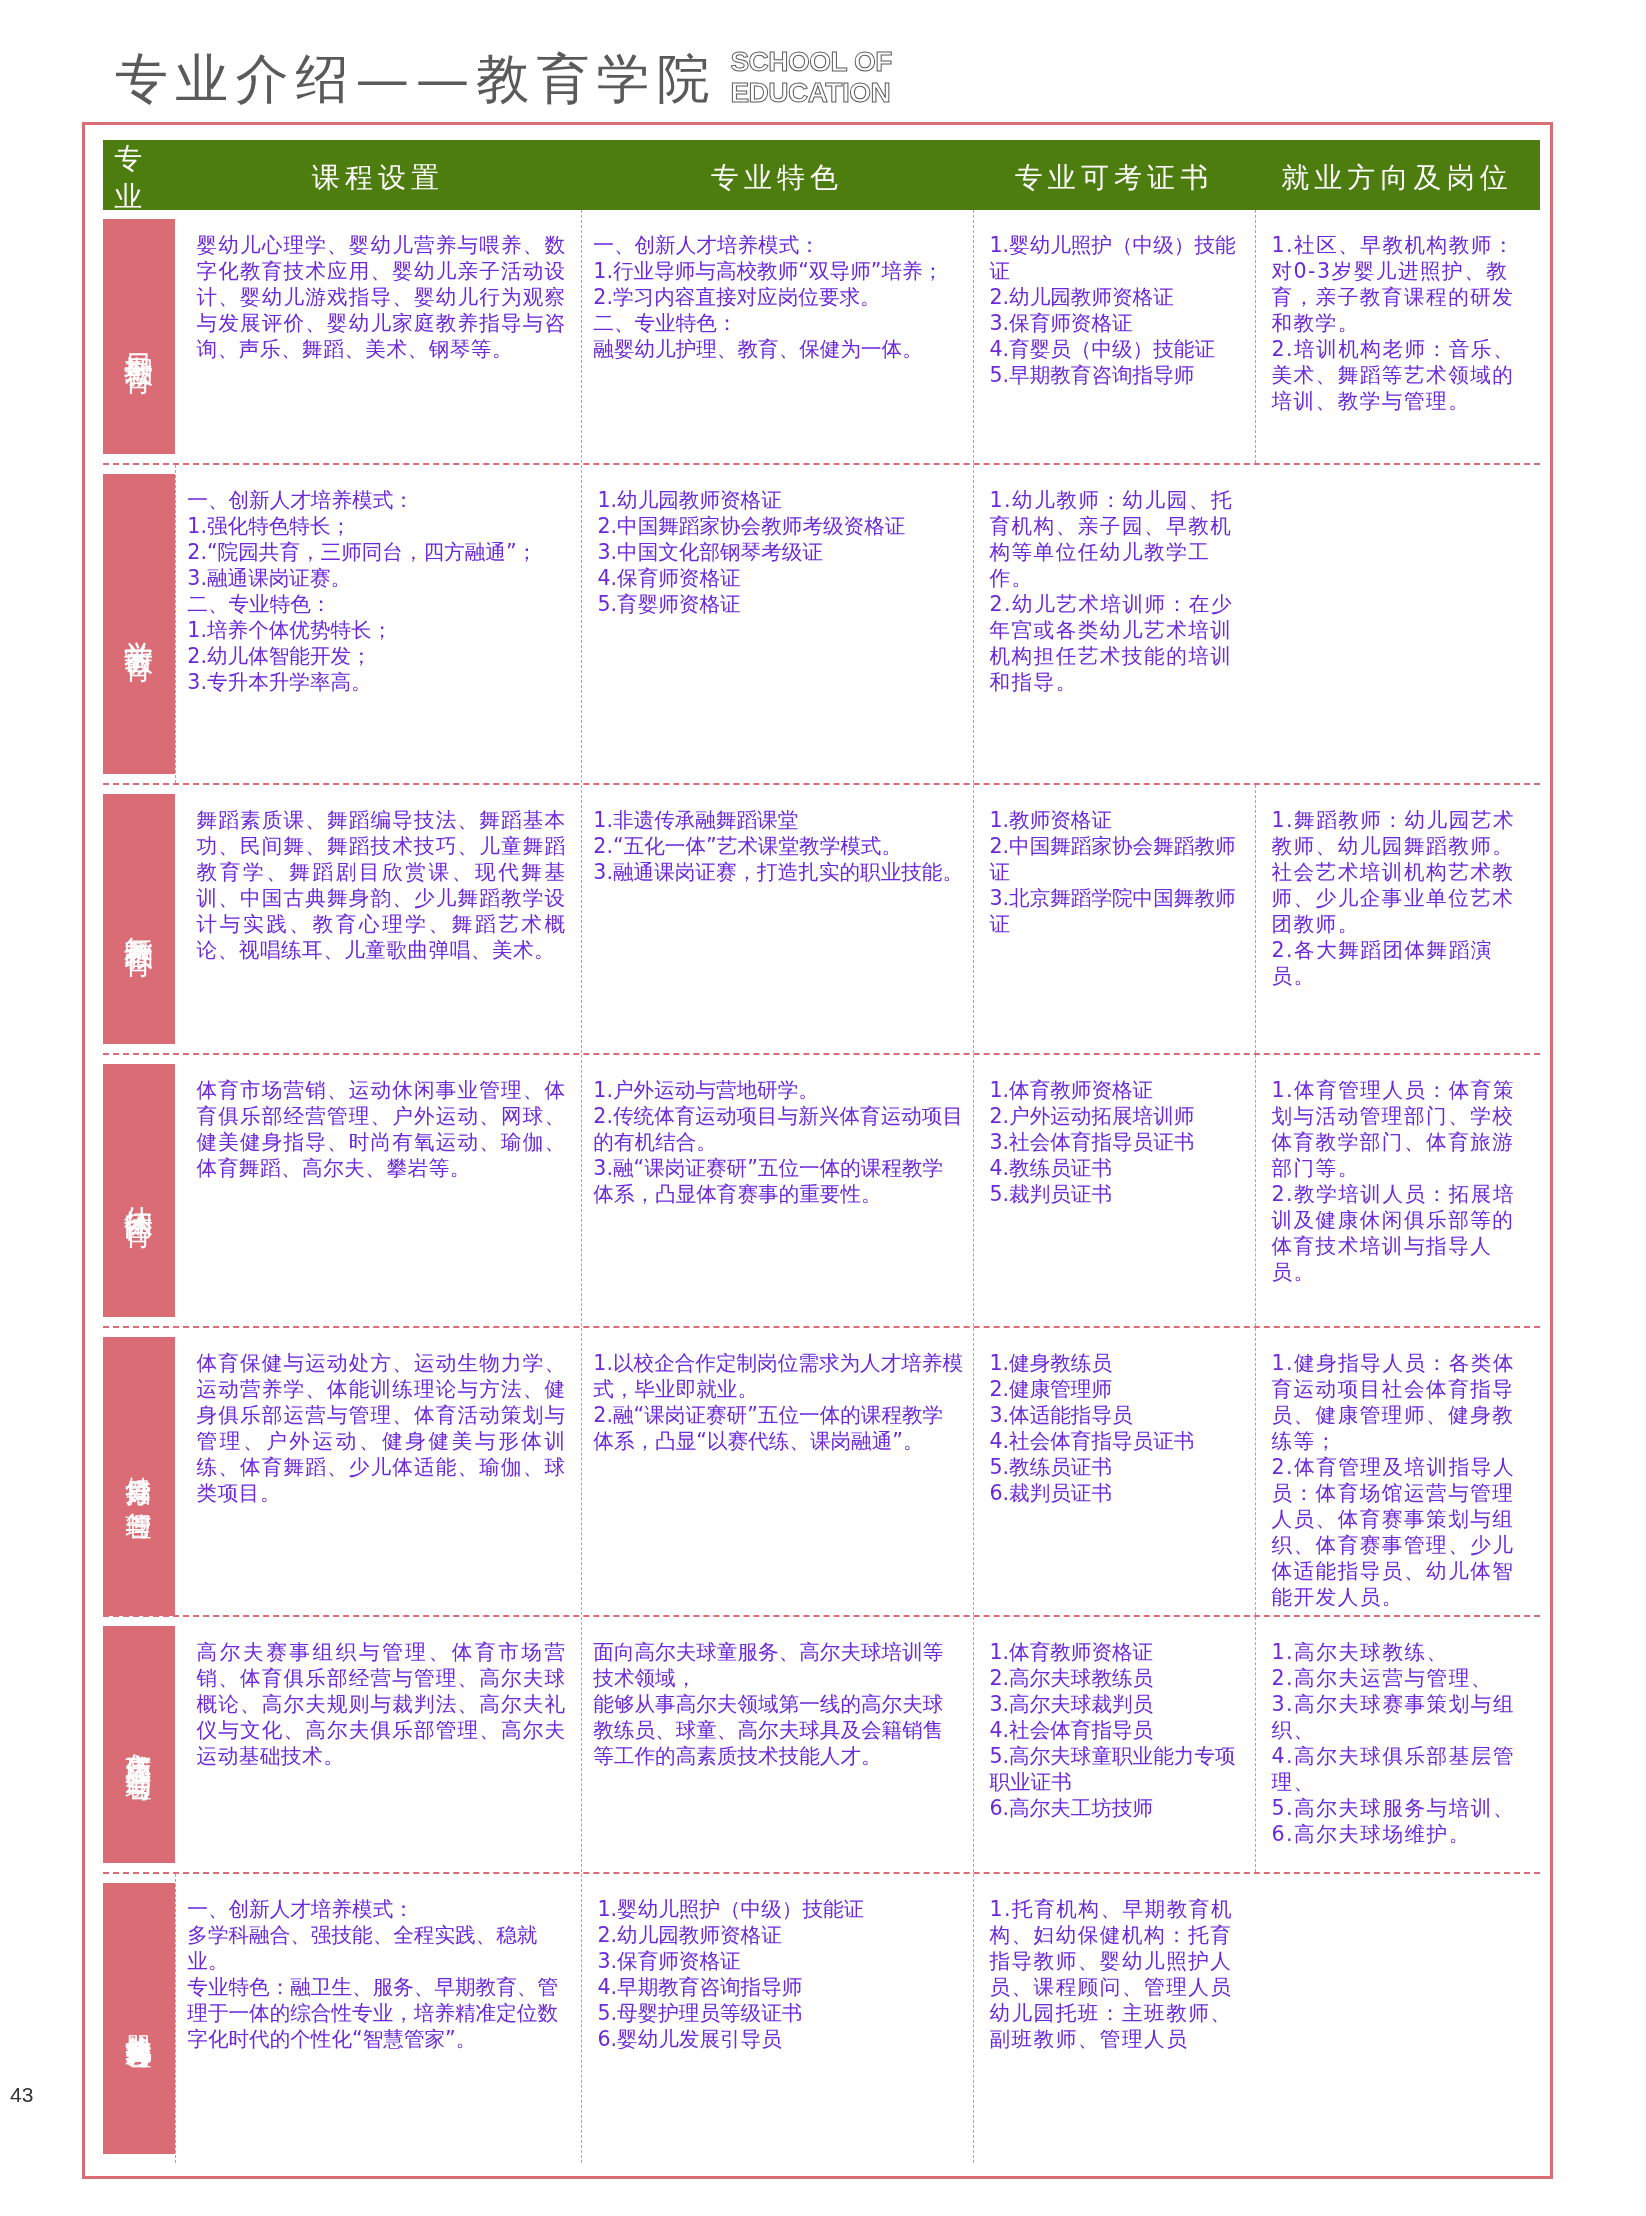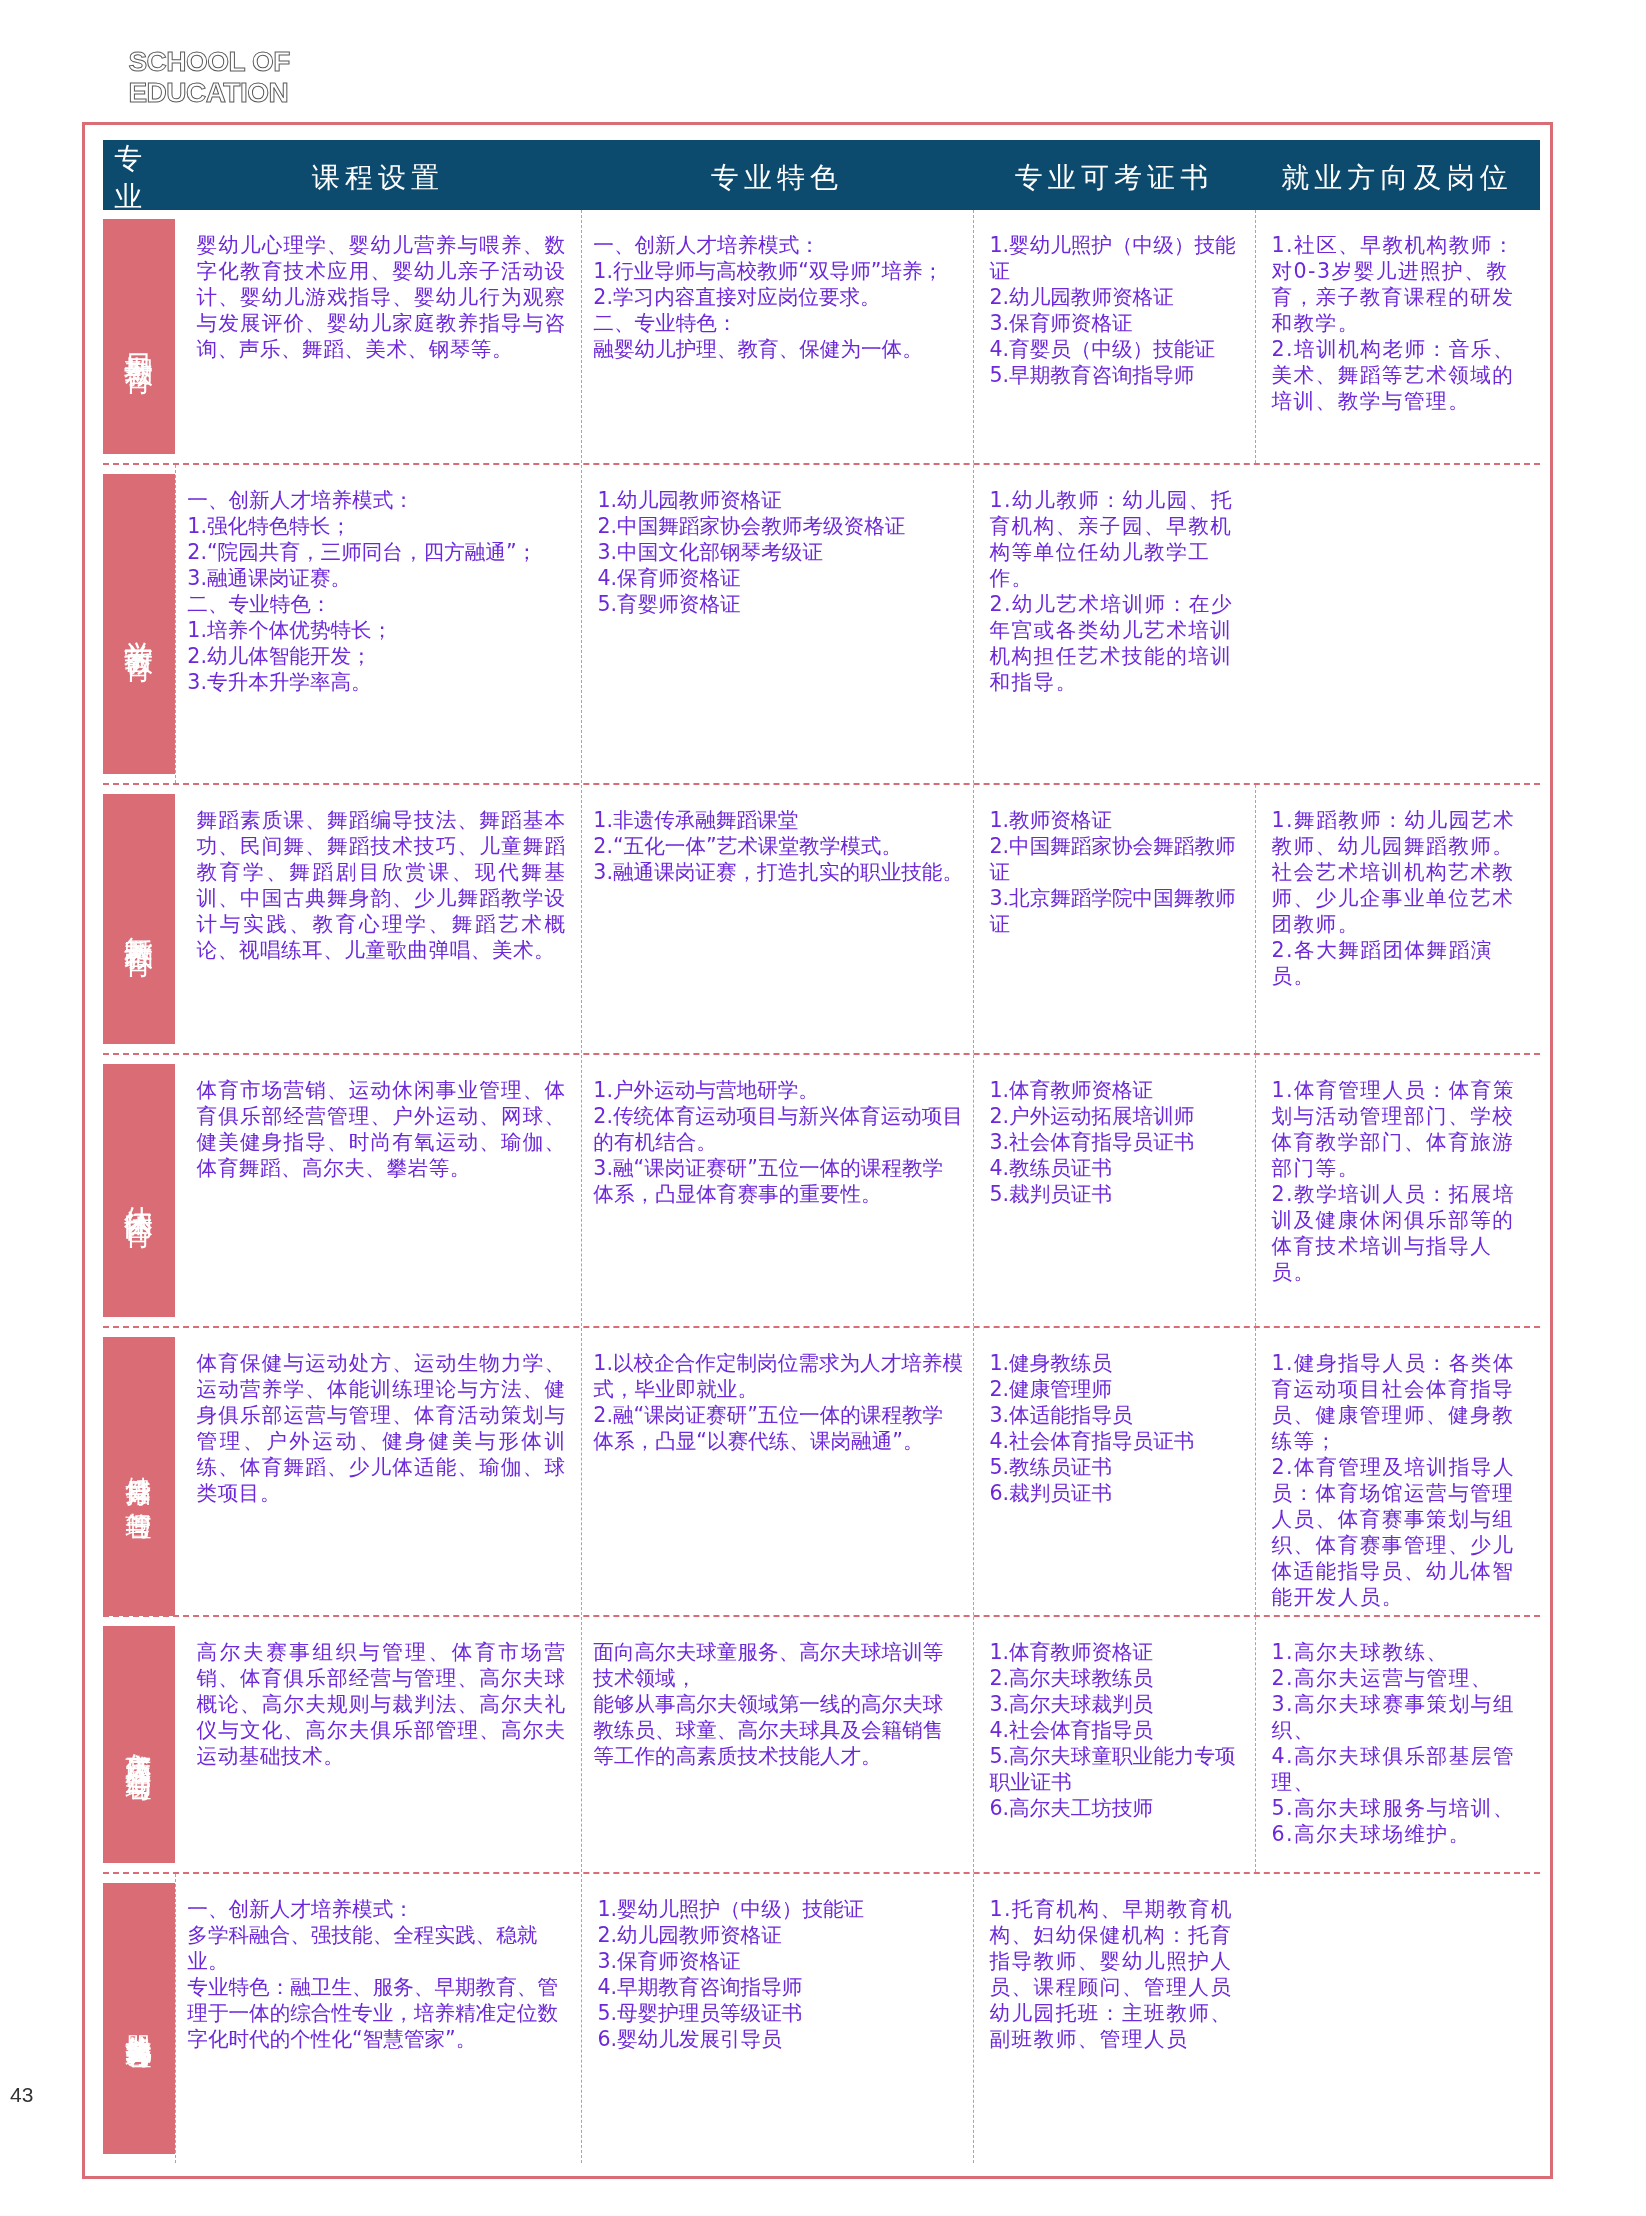--- a/index.html
+++ b/index.html
@@ -7,21 +7,21 @@
   body { position: relative; font-family: "DejaVu Sans", "Liberation Sans", sans-serif; color: #2b2b2b; }
 
   .title-bar { position: absolute; left: 115px; top: 47px; height: 62px; display: flex; align-items: center; }
   .title-cn { font-family: "DejaVu Serif", "Liberation Serif", serif; font-size: 53px; color: #5a5a5a; letter-spacing: 7.2px; line-height: 1; }
   .title-en { margin-left: 13.4px; display: flex; flex-direction: column; font-family: "Liberation Sans", sans-serif; font-size: 28px; font-weight: bold; line-height: 1.1; color: #ffffff; -webkit-text-stroke: 1px #5a5a5a; letter-spacing: -0.5px; }
 
   .frame { position: absolute; left: 82px; top: 122px; width: 1471px; height: 2057px; border: 3.1px solid #d96c74; }
 
   .table { position: absolute; left: 103px; top: 140px; width: 1437px; }
 
-  .header-row { height: 70px; background: #0c4a6e; display: grid; grid-template-columns: 72px 406px 392px 282px 284px; align-items: center; color: #ffffff; font-family: "DejaVu Serif", "Liberation Serif", serif; font-size: 28px; letter-spacing: 5.1px; }
+  .header-row { height: 70px; background: #4d7c0f; display: grid; grid-template-columns: 72px 406px 392px 282px 284px; align-items: center; color: #ffffff; font-family: "DejaVu Serif", "Liberation Serif", serif; font-size: 28px; letter-spacing: 5.1px; }
   .header-row .hcell { text-align: center; }
   .header-row .hcell.first { text-align: left; padding-left: 11.3px; }
 
   .row { position: relative; display: grid; grid-template-columns: 72px 406px 392px 282px 284px; border-bottom: 2.1px dashed #d96c74; }
   .row:last-child { border-bottom: none; }
   .cell { position: relative; padding: 21.6px 9.3px 15.4px 18.5px; font-size: 20.6px; line-height: 26px; color: #6d28d9; white-space: pre-wrap; word-break: break-all; }
   .cell.dashed-left { border-left: 1.5px dashed #e58a91; }
   .cell.c1 { padding-left: 21.6px; padding-right: 15.4px; text-align: justify; letter-spacing: 0.5px; }
   .cell.c2 { padding-left: 11.3px; }
   .cell.c3 { padding-left: 15.4px; }
@@ -30,20 +30,21 @@
   .major-tag { margin: 9.3px 0 9.3px 0; background: #d96c74; display: flex; align-items: center; justify-content: center; }
   .major-tag .label { writing-mode: vertical-rl; color: #ffffff; font-family: "DejaVu Serif", "Liberation Serif", serif; font-size: 29px; line-height: 32px; letter-spacing: 3.1px; }
   .major-tag .label.two-col { font-size: 26px; line-height: 28px; letter-spacing: 1px; }
 
   .page-number { position: absolute; left: 10px; top: 2083px; font-family: Liberation Sans, sans-serif; font-size: 21px; color: #333333; }
 </style>
 </head>
 <body>
 
 <div class="title-bar">
+  <div class="title-cn">专业介绍——教育学院</div>
   <div class="title-en">
     <span>SCHOOL OF</span>
     <span>EDUCATION</span>
   </div>
 </div>
 
 <div class="frame"></div>
 
 <div class="table">
   <div class="header-row">

